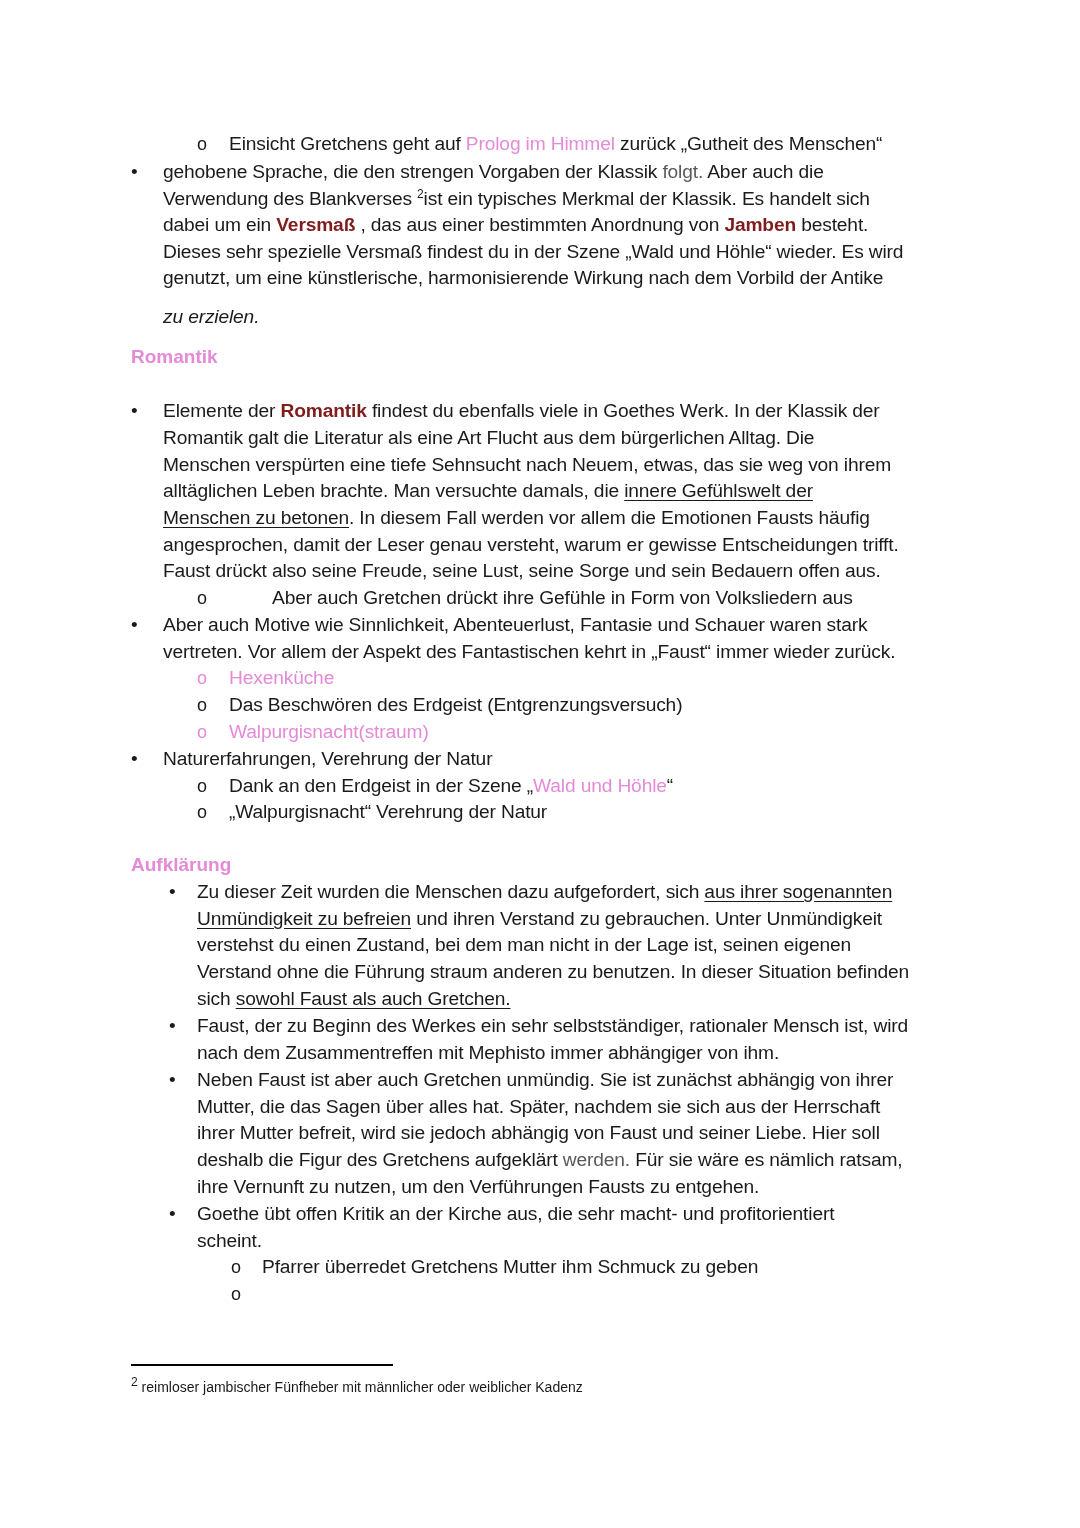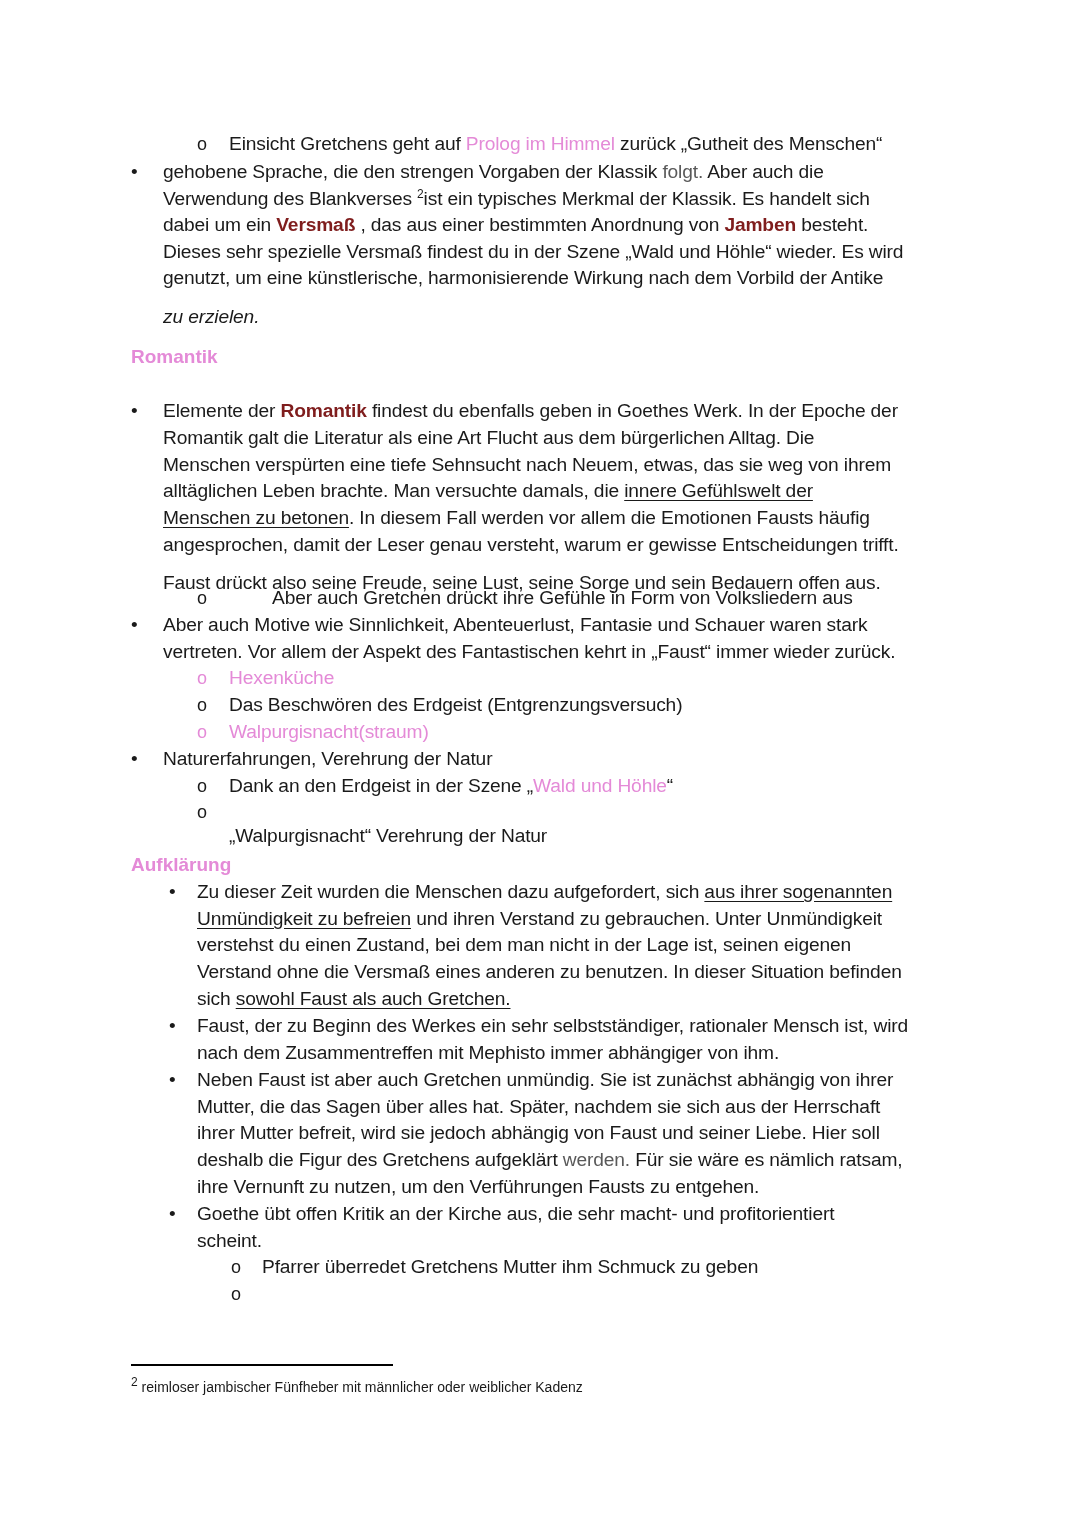--- a/index.html
+++ b/index.html
@@ -45,34 +45,34 @@
   <div class="line" style="left:163px;top:239px;">Dieses sehr spezielle Versmaß findest du in der Szene „Wald und Höhle“ wieder. Es wird</div>
   <div class="line" style="left:163px;top:265px;">
     <span>genutzt, um eine </span><span class="b">künstlerische</span><span>, harmonisierende Wirkung nach dem Vorbild der Antike</span>
   </div>
   <div class="line" style="left:163px;top:304px;font-style:italic;">zu erzielen.</div>
 
   <div class="heading" style="left:131px;top:344px;">Romantik</div>
 
   <span class="bullet" style="left:131px;top:398px;">•</span>
   <div class="line" style="left:163px;top:398px;">
-    <span>Elemente der </span><span class="blue">Romantik</span><span> findest du ebenfalls geben in Goethes Werk. In der Epoche der</span>
+    <span>Elemente der </span><span class="blue">Romantik</span><span> findest du ebenfalls viele in Goethes Werk. In der Klassik der</span>
   </div>
   <div class="line" style="left:163px;top:425px;">
     <span>Romantik galt die Literatur als eine Art </span><span class="b">Flucht aus dem bürgerlichen Alltag</span><span>. Die</span>
   </div>
   <div class="line" style="left:163px;top:452px;">Menschen verspürten eine tiefe Sehnsucht nach Neuem, etwas, das sie weg von ihrem</div>
   <div class="line" style="left:163px;top:478px;">
     <span>alltäglichen Leben brachte. Man versuchte damals, die </span><span class="u">innere Gefühlswelt der</span>
   </div>
   <div class="line" style="left:163px;top:532px;">angesprochen, damit der Leser genau versteht, warum er gewisse Entscheidungen trifft.</div>
   <div class="line" style="left:163px;top:505px;">
     <span class="u">Menschen zu betonen</span><span>. In diesem Fall werden vor allem die Emotionen Fausts häufig</span>
   </div>
-  <div class="line" style="left:163px;top:558px;margin-top:12px;">Faust drückt also seine Freude, seine Lust, seine Sorge und sein Bedauern offen aus.</div>
+  <div class="line" style="left:163px;top:558px;">Faust drückt also seine Freude, seine Lust, seine Sorge und sein Bedauern offen aus.</div>
   <span class="circle" style="left:197px;top:585px;">o</span>
   <div class="line" style="left:229px;top:585px;margin-left:43px;">Aber auch Gretchen drückt ihre Gefühle in Form von Volksliedern aus</div>
 
   <span class="bullet" style="left:131px;top:612px;">•</span>
   <div class="line" style="left:163px;top:612px;">
     <span>Aber auch Motive wie Sinnlichkeit, Abenteuerlust, </span><span class="b">Fantasie</span><span> und Schauer waren stark</span>
   </div>
   <div class="line" style="left:163px;top:639px;">vertreten. Vor allem der Aspekt des Fantastischen kehrt in „Faust“ immer wieder zurück.</div>
   <span class="circle pink" style="left:197px;top:665px;">o</span>
   <div class="line pink" style="left:229px;top:665px;">Hexenküche</div>
@@ -81,33 +81,33 @@
   <span class="circle pink" style="left:197px;top:719px;">o</span>
   <div class="line pink" style="left:229px;top:719px;">Walpurgisnacht(straum)</div>
 
   <span class="bullet" style="left:131px;top:746px;">•</span>
   <div class="line" style="left:163px;top:746px;">Naturerfahrungen, Verehrung der Natur</div>
   <span class="circle" style="left:197px;top:773px;">o</span>
   <div class="line" style="left:229px;top:773px;">
     <span>Dank an den Erdgeist in der Szene „</span><span class="pink">Wald und Höhle</span><span>“</span>
   </div>
   <span class="circle" style="left:197px;top:799px;">o</span>
-  <div class="line" style="left:229px;top:799px;margin-top:24px;">„Walpurgisnacht“ Verehrung der Natur</div>
+  <div class="line" style="left:229px;top:799px;">„Walpurgisnacht“ Verehrung der Natur</div>
 
   <div class="heading" style="left:131px;top:852px;">Aufklärung</div>
 
   <span class="bullet" style="left:169px;top:879px;">•</span>
   <div class="line" style="left:197px;top:879px;">
     <span>Zu dieser Zeit wurden die Menschen dazu aufgefordert, sich </span><span class="u">aus ihrer sogenannten</span>
   </div>
   <div class="line" style="left:197px;top:906px;">
     <span class="u">Unmündigkeit zu befreien</span><span> und ihren Verstand zu gebrauchen. Unter Unmündigkeit</span>
   </div>
   <div class="line" style="left:197px;top:932px;">verstehst du einen Zustand, bei dem man nicht in der Lage ist, seinen eigenen</div>
-  <div class="line" style="left:197px;top:959px;">Verstand ohne die Versmaß eines anderen zu benutzen. In dieser Situation befinden</div>
+  <div class="line" style="left:197px;top:959px;">Verstand ohne die Führung straum anderen zu benutzen. In dieser Situation befinden</div>
   <div class="line" style="left:197px;top:986px;">
     <span>sich </span><span class="u">sowohl Faust als auch Gretchen.</span>
   </div>
 
   <span class="bullet" style="left:169px;top:1013px;">•</span>
   <div class="line" style="left:197px;top:1013px;">Faust, der zu Beginn des Werkes ein sehr selbstständiger, rationaler Mensch ist, wird</div>
   <div class="line" style="left:197px;top:1040px;">nach dem Zusammentreffen mit Mephisto immer abhängiger von ihm.</div>
 
   <span class="bullet" style="left:169px;top:1067px;">•</span>
   <div class="line" style="left:197px;top:1067px;">Neben Faust ist aber auch Gretchen unmündig. Sie ist zunächst abhängig von ihrer</div>

